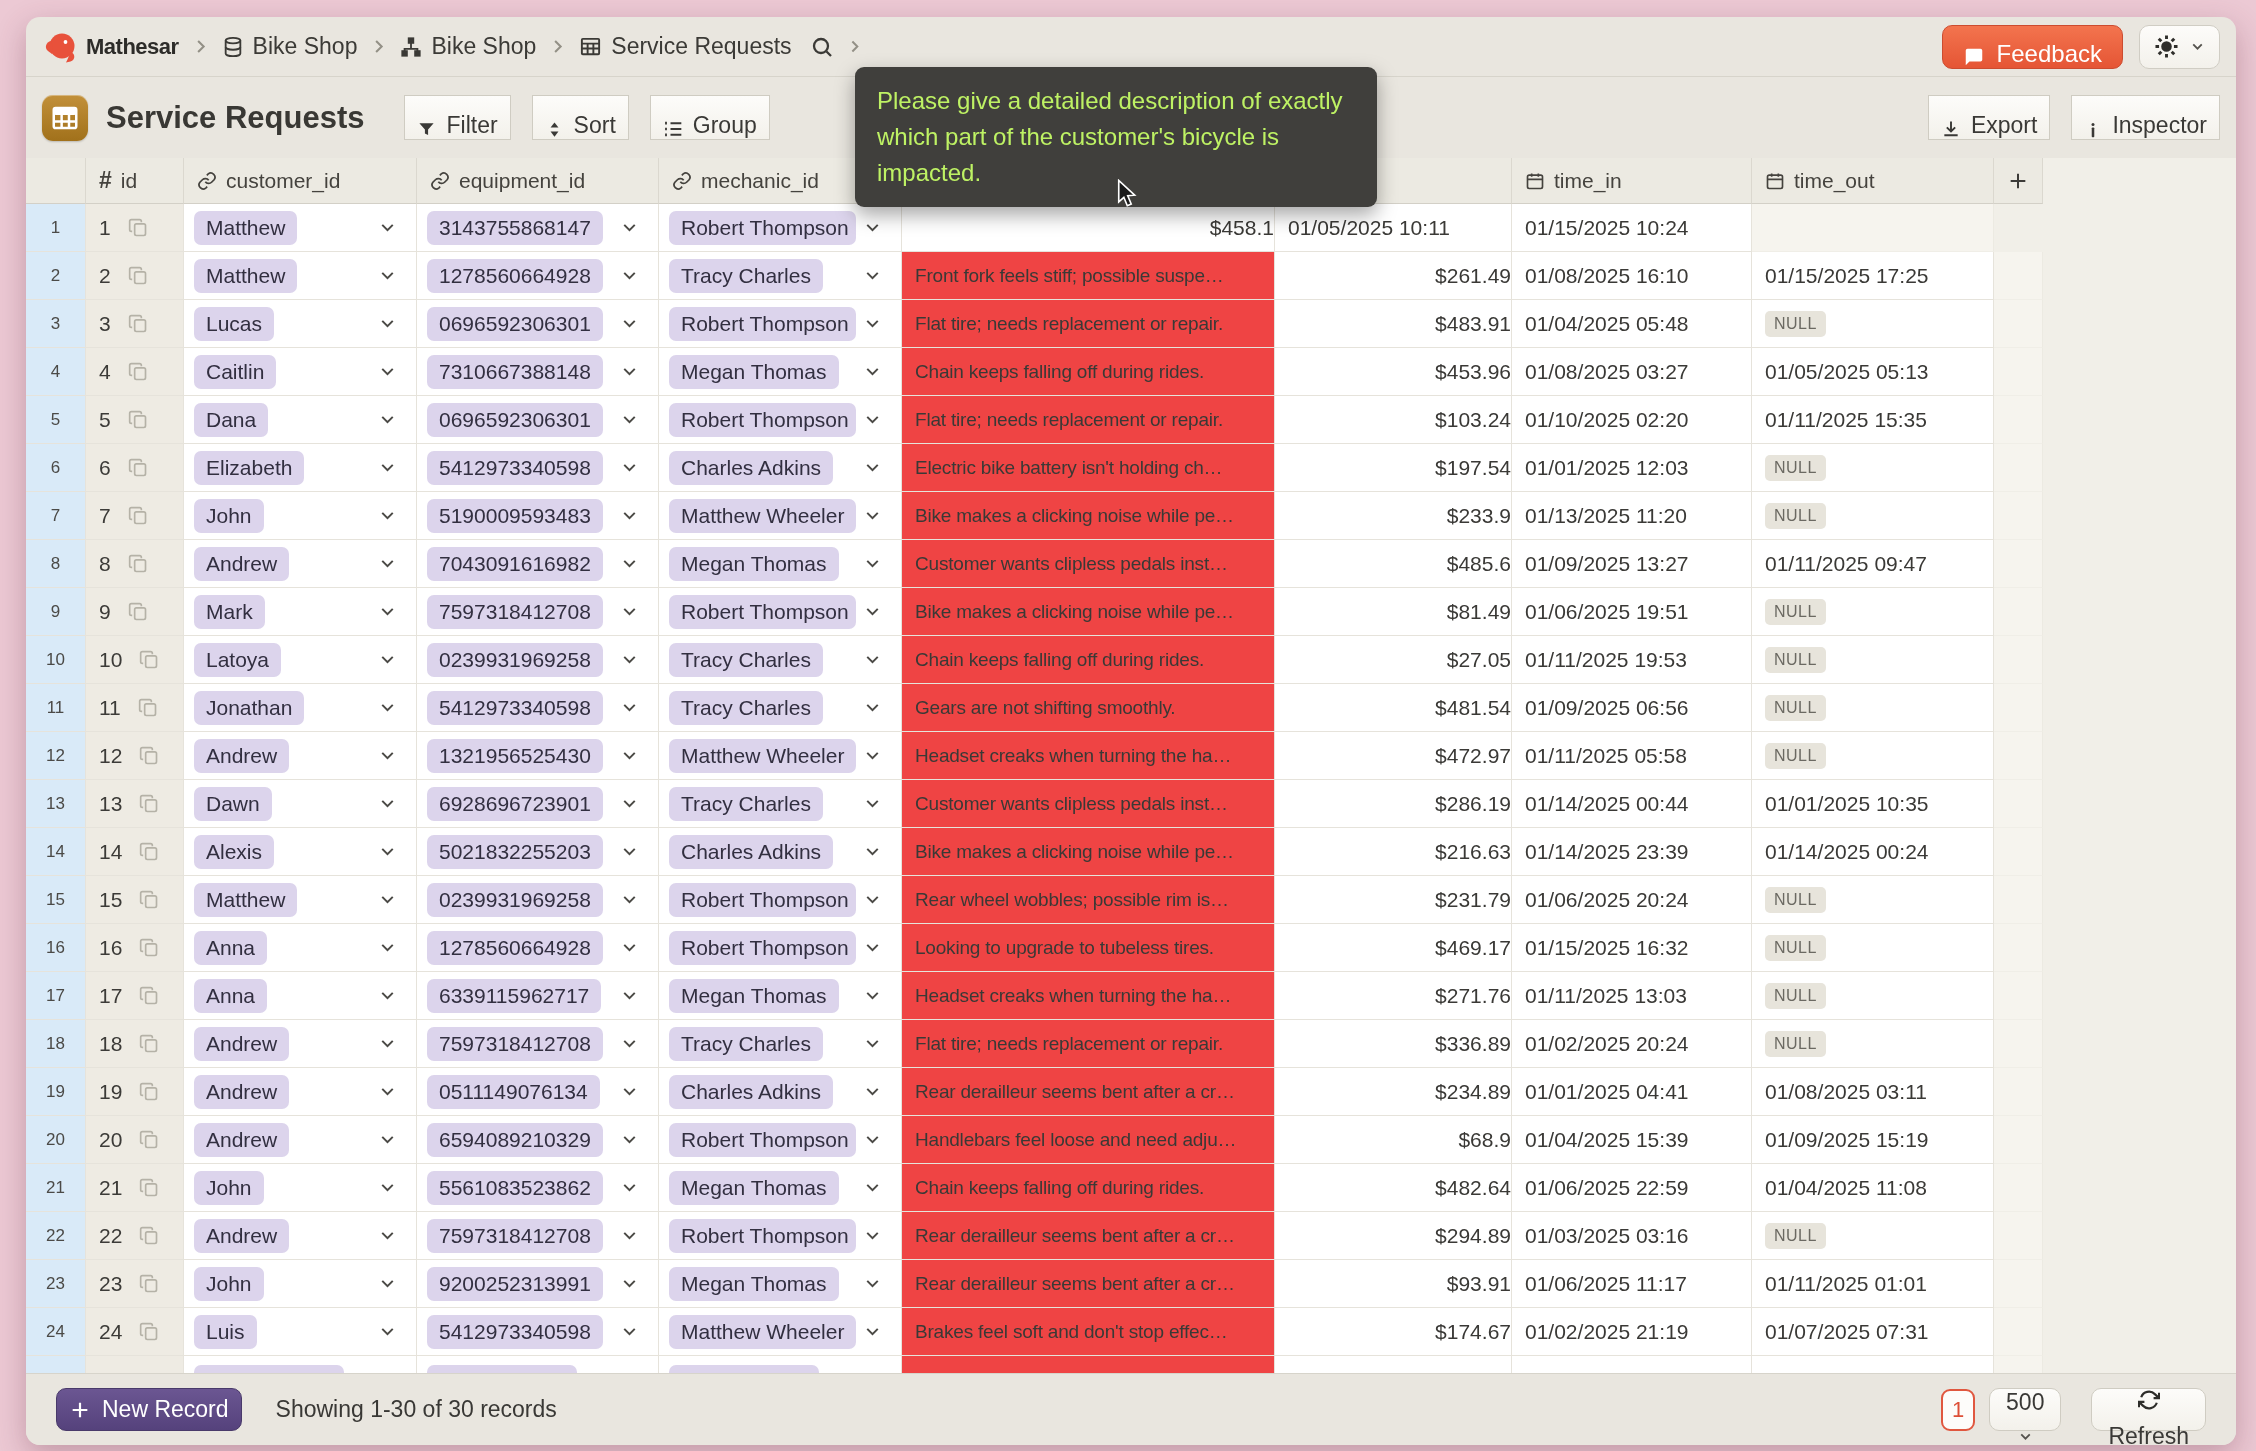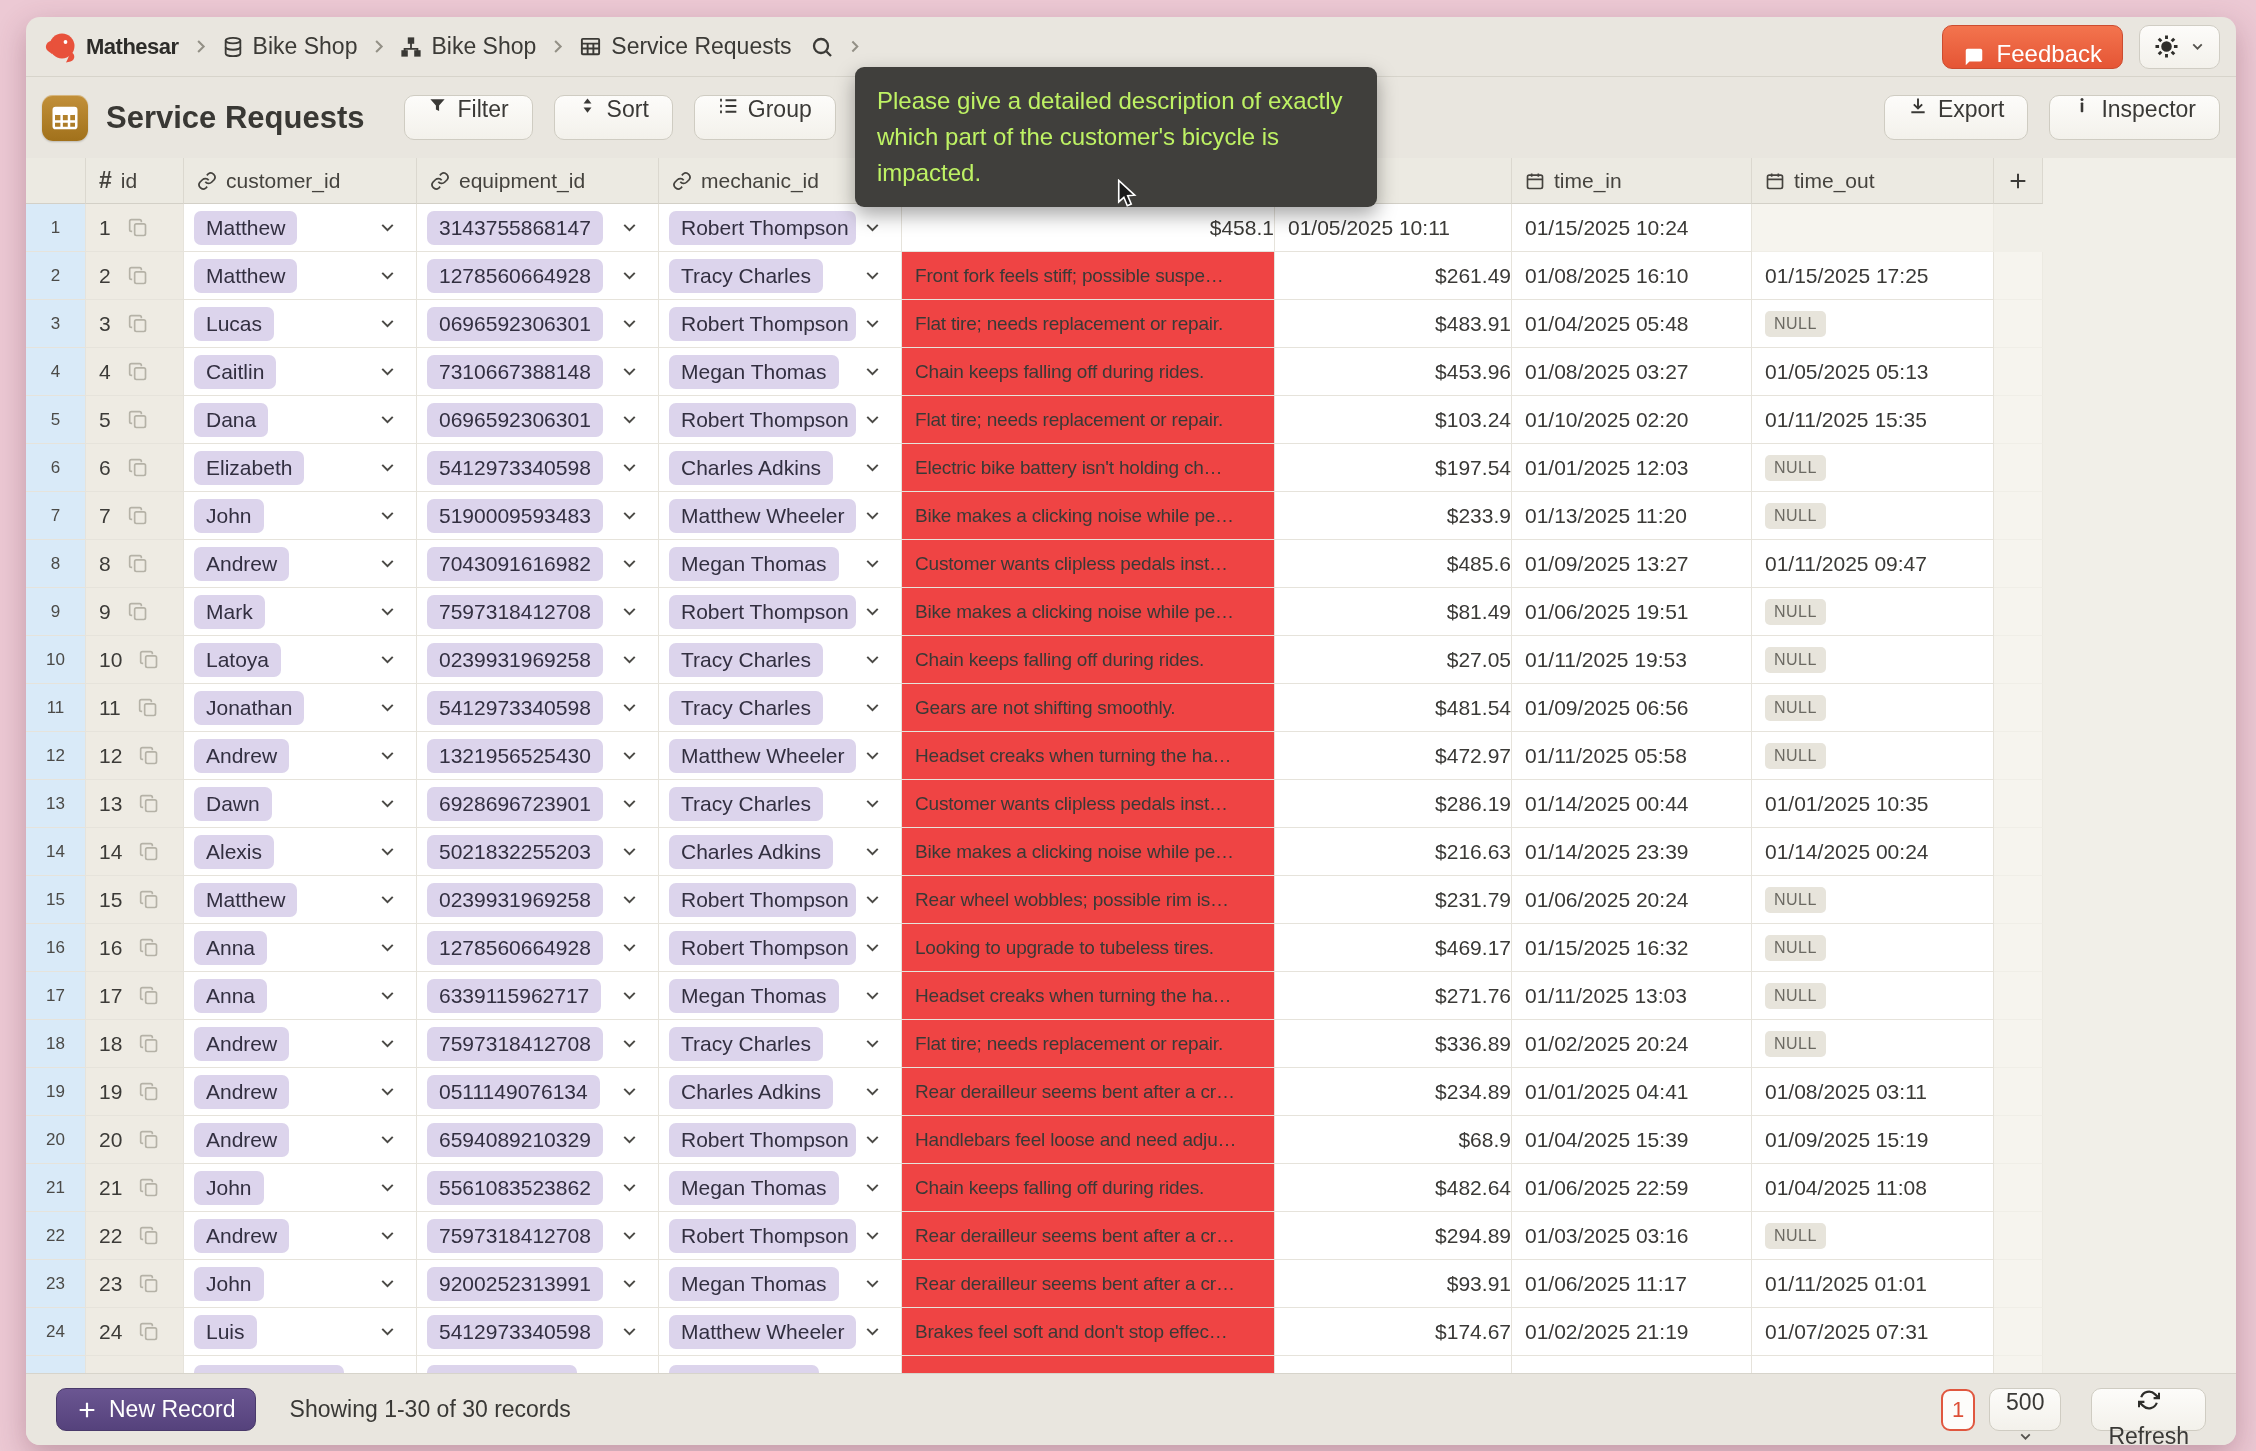--- a/index.html
+++ b/index.html
@@ -20,22 +20,22 @@
     height:44px; border-radius:10px; padding:0 20px; font-size:24px; display:flex; gap:12px; align-items:flex-end; cursor:pointer; font-family:inherit;}
   .gear-btn { background:linear-gradient(180deg,#fdfcfa,#f3f1eb); border:1px solid #d0cdc4; height:44px; border-radius:10px;
     padding:0 13px; display:flex; gap:9px; align-items:center; color:#2f2e2b; cursor:pointer; font-family:inherit;}
   .iconbtn-plain { background:none; border:none; color:#3b3a36; display:flex; cursor:pointer; padding:0; }
 
   
   .toolbar { height:81px; display:flex; align-items:center; padding:0 16px; }
   .title-tile { width:46px; height:46px; border-radius:11px; background:linear-gradient(180deg,#c2903a,#a1711b);
     display:flex; align-items:center; justify-content:center; box-shadow:inset 0 1px 0 rgba(255,255,255,.35),0 1px 2px rgba(0,0,0,.2); }
   .page-title { font-size:31px; font-weight:700; color:#393834; margin-left:18px; margin-right:40px; }
-  .btn { display:inline-flex; align-items:flex-start; gap:10px; background:linear-gradient(180deg,#fdfcfa,#f3f1eb);
-    border:1px solid #cfccc2; border-radius:10px; height:45px; padding:0 23px; font-size:23px; color:#3a3936; cursor:pointer; font-family:inherit; }
+  .btn { display:inline-flex; align-items:flex-end; gap:10px; background:linear-gradient(180deg,#fdfcfa,#f3f1eb);
+    border:1px solid #cfccc2; border-radius:0; height:45px; padding:0 12px; font-size:23px; color:#3a3936; cursor:pointer; font-family:inherit; }
   .btn + .btn { margin-left:21px; }
   .tbr { margin-left:auto; display:flex; }
   .btn .bicon { display:flex; color:#3a3936; }
 
   
   .tooltip { position:absolute; left:829px; top:50px; width:522px; background:#403f3c; color:#bef264;
     font-size:24px; line-height:1.5; padding:16px 22px; border-radius:9px; box-shadow:0 8px 20px rgba(0,0,0,.35); z-index:50; }
   .cursor { position:absolute; left:1088px; top:162px; z-index:60; }
 
   
@@ -60,21 +60,21 @@
   .cost { justify-content:flex-end; padding:0 0; font-size:21px; color:#3a3936; }
   .time { padding:0 13px; font-size:21px; color:#3a3936; }
   .nullpill { background:#e7e4db; color:#6b6962; font-size:16px; padding:4px 9px; border-radius:5px; letter-spacing:.5px; }
   .endcol { background:#f6f4ee; border-right:1px solid #eceae2; border-bottom:1px solid #f0eee7; }
   .ghost { background:#dcd4ec; border-radius:7px; height:30px; width:150px; margin-left:10px; }
 
   
   .bottombar { position:absolute; left:0; bottom:0; width:100%; height:72px; background:#e9e6df; border-top:1px solid #d7d4cb;
     display:flex; align-items:center; padding:0 30px; }
   .new-record { background:linear-gradient(180deg,#6b5692,#55427c); color:#fff; border:1px solid #493a6a; border-radius:10px;
-    height:43px; padding:0 19px; font-size:23px; display:flex; gap:11px; align-items:center; cursor:pointer; font-family:inherit; }
+    height:43px; padding:0 12px; font-size:23px; display:flex; gap:11px; align-items:center; cursor:pointer; font-family:inherit; }
   .showing { font-size:23px; color:#393835; margin-left:34px; }
   .page-btn { margin-left:auto; width:34px; height:42px; border:2px solid #e0573f; color:#dd4f37; background:#fdfcfa;
     border-radius:9px; font-size:22px; display:flex; align-items:center; justify-content:center; cursor:pointer; font-family:inherit; }
   .size-btn { margin-left:14px; height:43px; padding:0 16px; background:linear-gradient(180deg,#fdfcfa,#f3f1eb); border:1px solid #cfccc2;
     border-radius:10px; font-size:23px; color:#3a3936; display:flex; align-items:center; gap:12px; cursor:pointer; font-family:inherit;flex-direction:column; }
   .refresh-btn { margin-left:30px; }
   svg { display:block; }
 </style>
 </head>
 <body>

